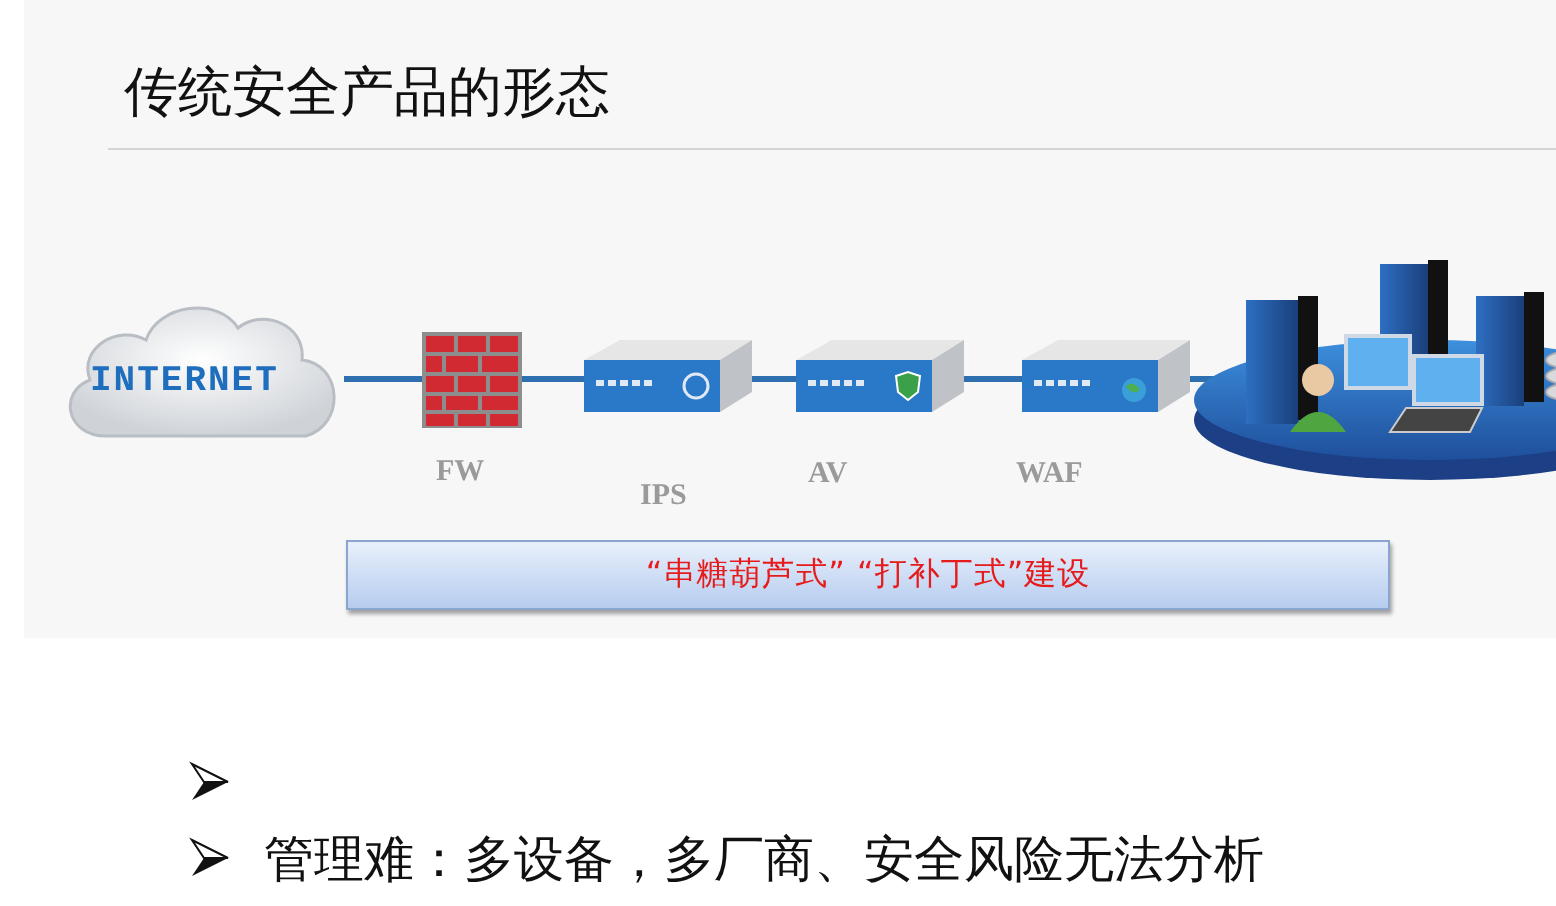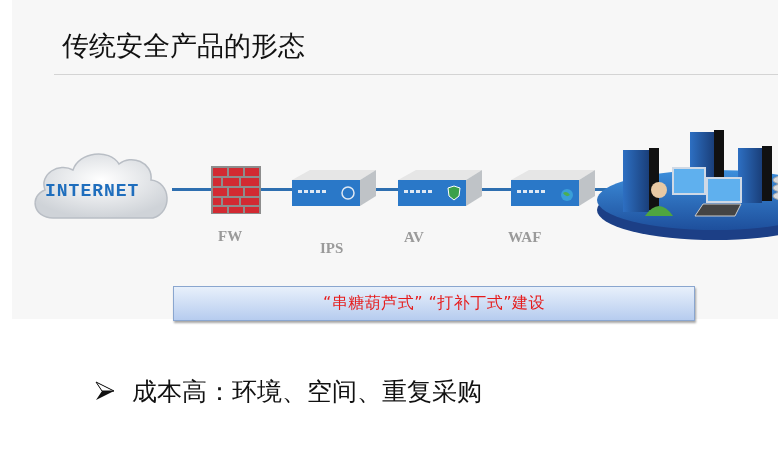--- a/index.html
+++ b/index.html
@@ -35,21 +35,21 @@
   .dev-label {
     position: absolute; font-size: 15px; font-weight: bold; color: #9a9a9a;
     font-family: Liberation Serif, serif;
   }
   .datacenter { position: absolute; left: 583px; top: 118px; width: 195px; height: 130px; }
   .banner {
     position: absolute; left: 161px; top: 270px; width: 520px; height: 33px;
     background: linear-gradient(#e8f0fb, #b6ccef);
     border: 1px solid #8aa6cf;
     box-shadow: 1px 2px 2px rgba(0,0,0,0.35);
-    display: flex; align-items: center; justify-content: center; margin-top: 16px;
+    display: flex; align-items: center; justify-content: center;
   }
   .banner-text { color: #e61b1b; font-size: 16px; letter-spacing: 0.5px; }
   .bullets { position: absolute; left: 82px; top: 372px; }
   .bullet { display: flex; align-items: center; height: 38px; }
   .bullet-arrow { width: 22px; height: 22px; margin-right: 16px; }
   .bullet-text { font-size: 25px; color: #111; }
 </style>
 </head>
 <body>
 
@@ -172,16 +172,22 @@
   <div class="banner">
     <span class="banner-text">“串糖葫芦式”  “打补丁式”建设</span>
   </div>
 
   <div class="bullets">
     <div class="bullet">
       <svg class="bullet-arrow" viewBox="0 0 22 22">
         <polygon points="2,2 20,11 2,20 8,11" fill="#111"></polygon>
         <polygon points="2,2 20,11 8,11" fill="#fff" stroke="#111" stroke-width="1"></polygon>
       </svg>
-      <span class="bullet-text">成本高：环境、空间、重复采购</span>
+    </div>
+    <div class="bullet">
+      <svg class="bullet-arrow" viewBox="0 0 22 22">
+        <polygon points="2,2 20,11 2,20 8,11" fill="#111"></polygon>
+        <polygon points="2,2 20,11 8,11" fill="#fff" stroke="#111" stroke-width="1"></polygon>
+      </svg>
+      <span class="bullet-text">管理难：多设备，多厂商、安全风险无法分析</span>
     </div>
   </div>
 </div>
 
 </body></html>

